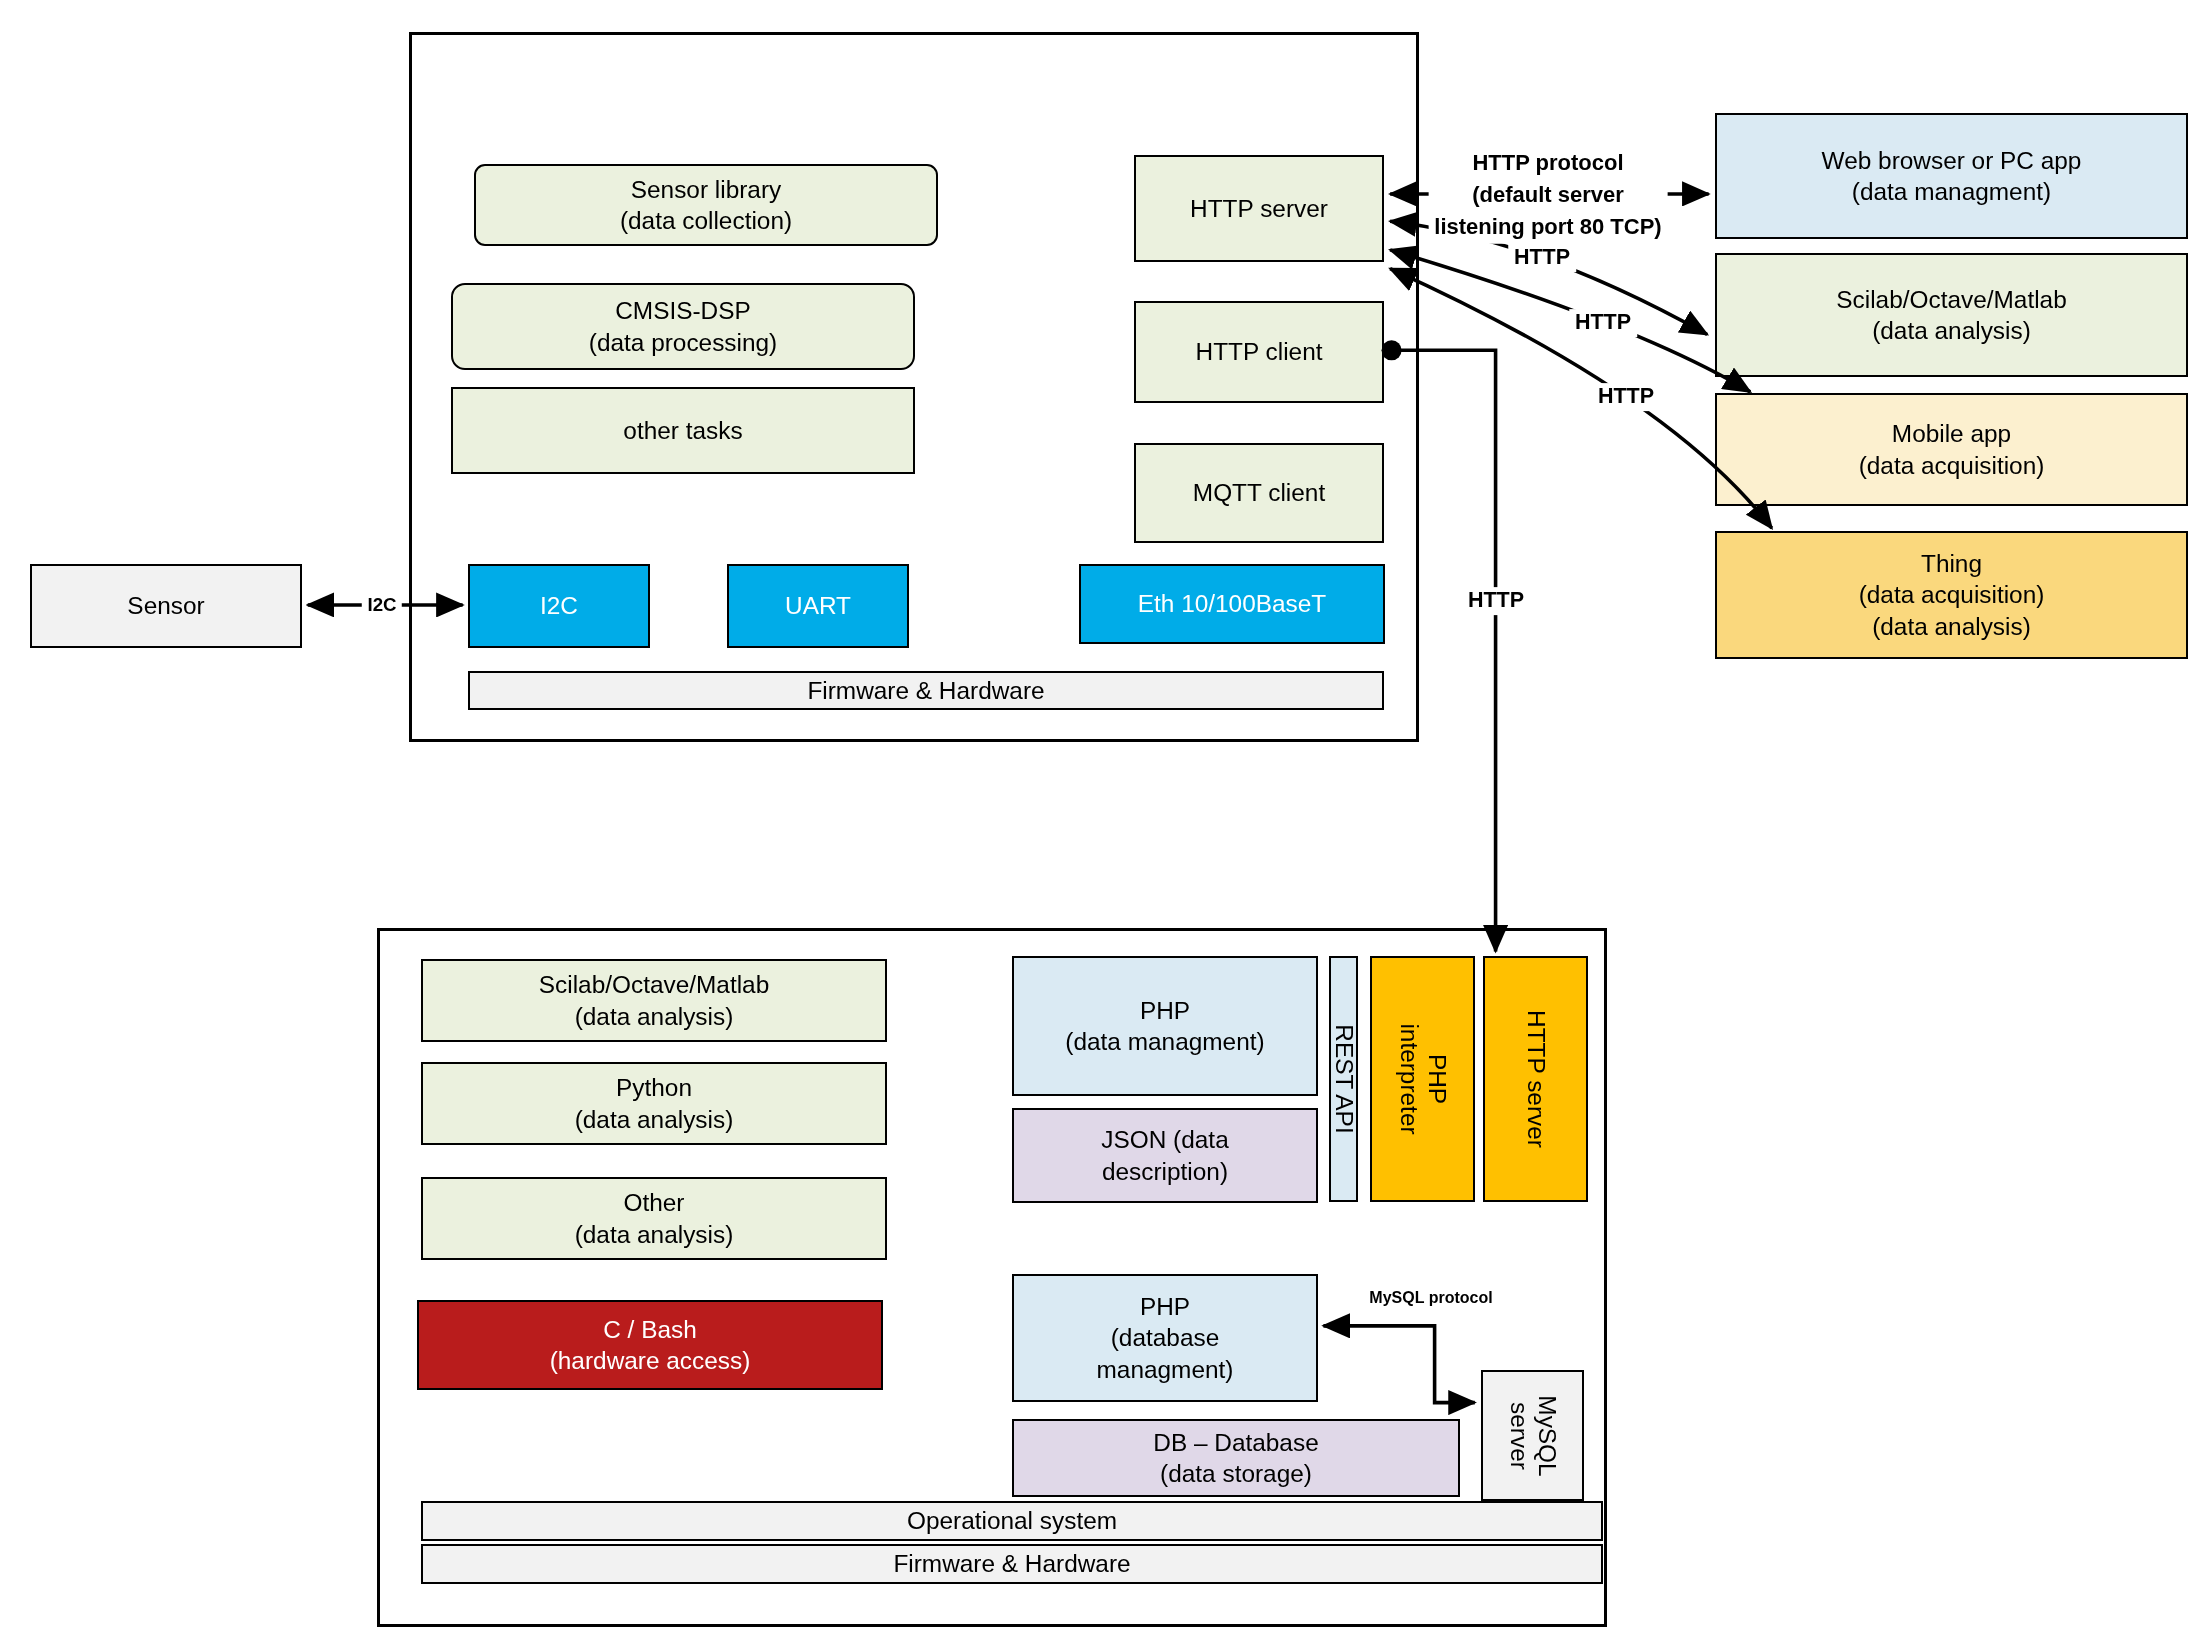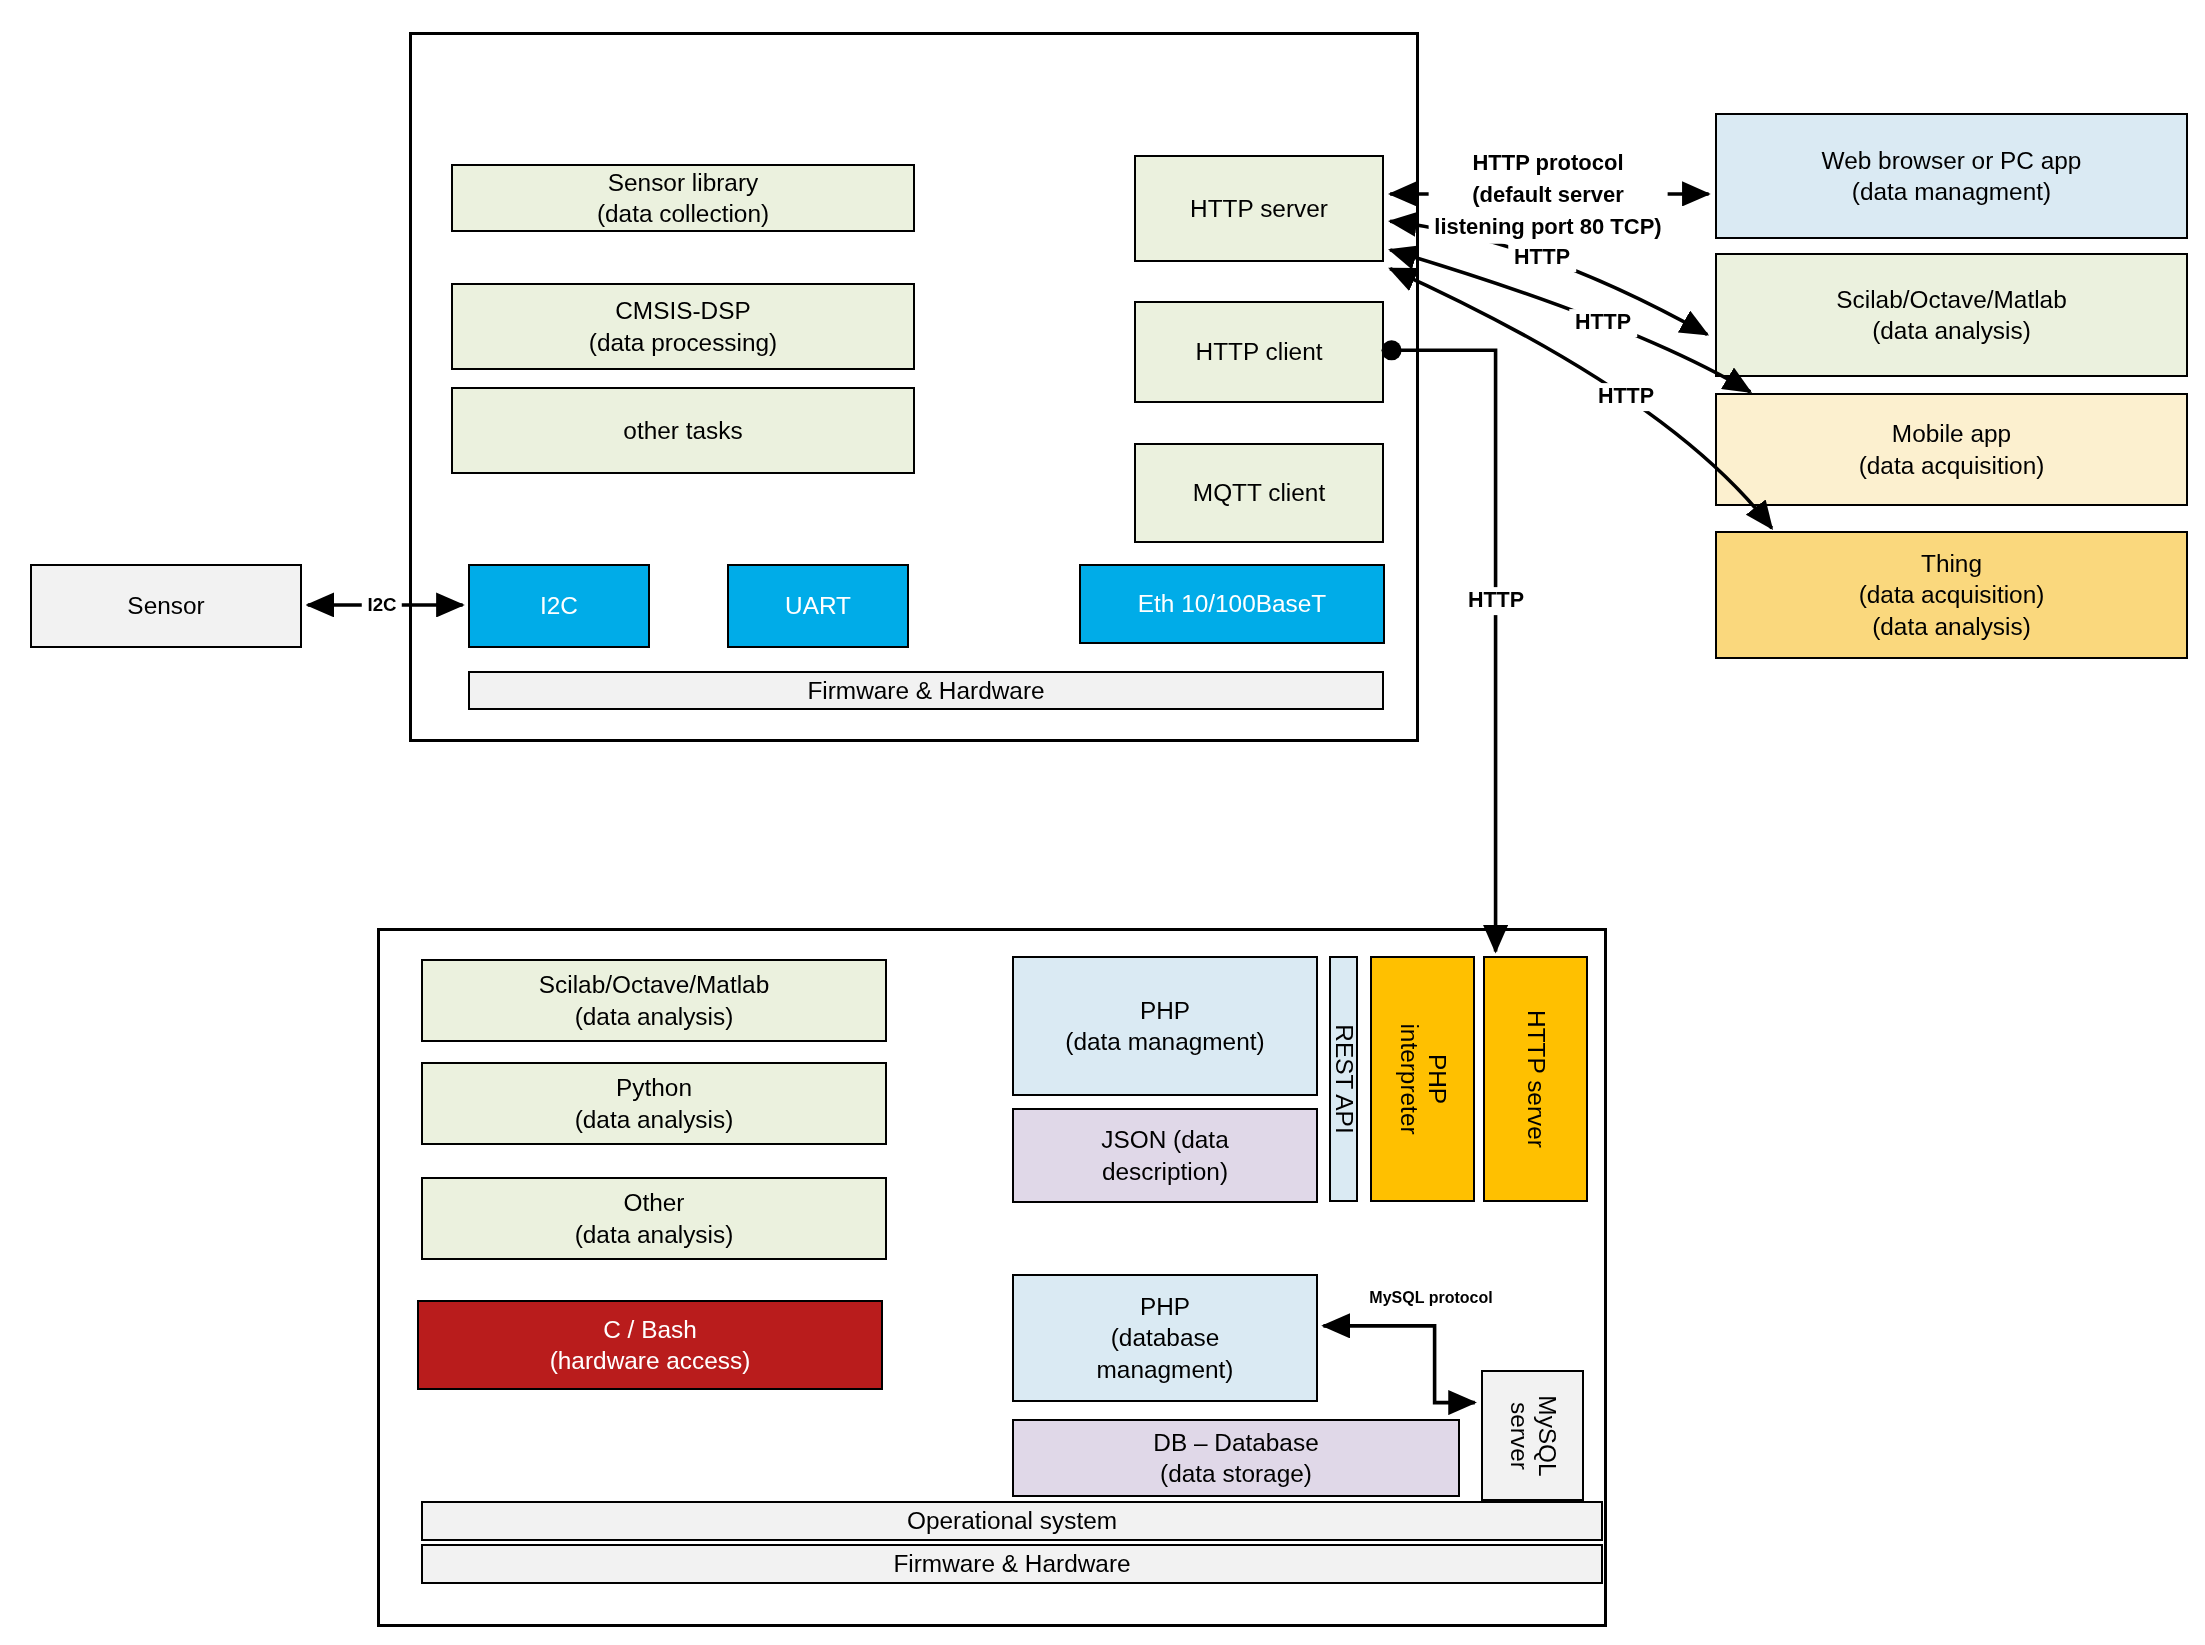--- a/index.html
+++ b/index.html
@@ -29,25 +29,25 @@
   .outer{z-index:1;}
 </style>
 </head>
 <body>
 
 <div id="canvas">
 
   <div class="outer" style="left:409px;top:32px;width:1010px;height:710px;"></div>
   <div class="title" style="left:409px;top:73px;width:1010px;">Microcontroller</div>
 
-  <div class="box green" style="left:451px;top:164px;width:464px;height:68px;">
+  <div class="box green" style="left:474px;top:164px;width:464px;height:82px;border-radius:11px;">
     <span>Sensor library</span>
     <span>(data collection)</span>
   </div>
-  <div class="box green" style="left:451px;top:283px;width:464px;height:87px;">
+  <div class="box green" style="left:451px;top:283px;width:464px;height:87px;border-radius:14px;">
     <span>CMSIS-DSP</span>
     <span>(data processing)</span>
   </div>
   <div class="box green" style="left:451px;top:387px;width:464px;height:87px;">
     <span>other tasks</span>
   </div>
 
   <div class="box green" style="left:1134px;top:155px;width:250px;height:107px;">
     <span>HTTP server</span>
   </div>

